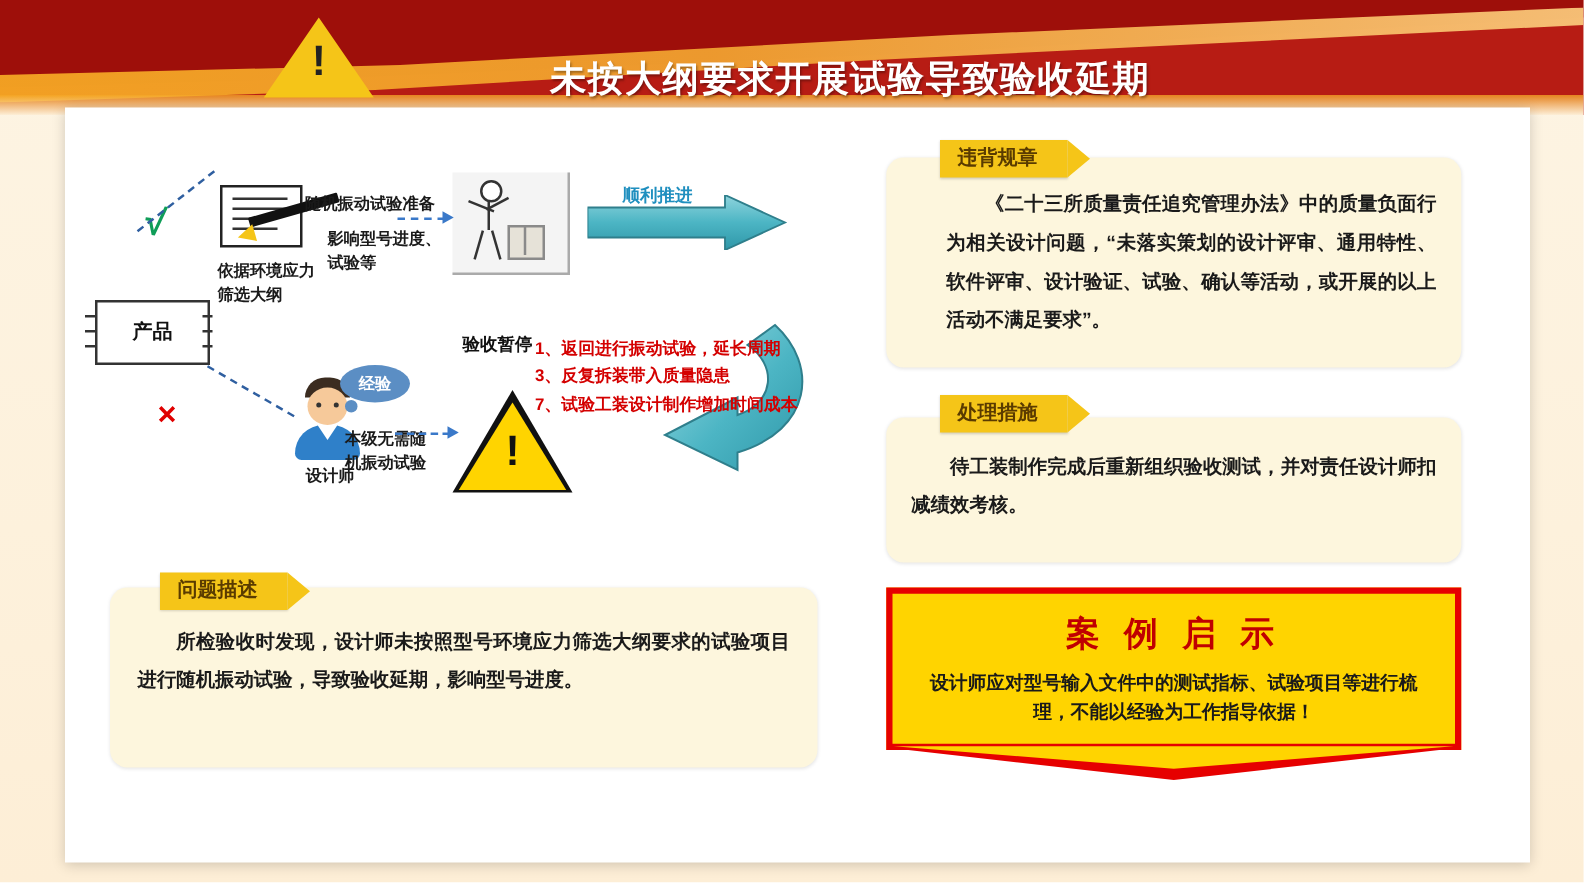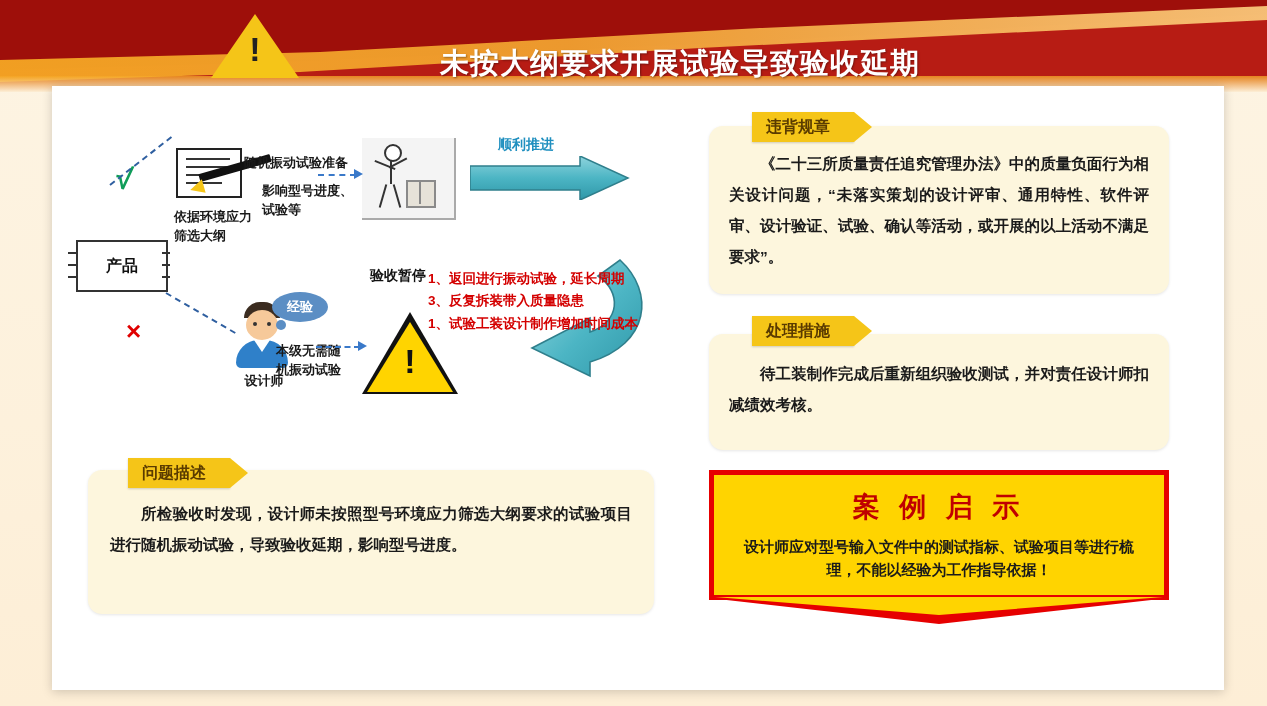--- a/index.html
+++ b/index.html
@@ -132,21 +132,21 @@
     margin: 0;
     color: #1a1a1a;
     font-size: 15.5px;
     line-height: 2.0;
     text-align: justify;
     font-weight: bold;
   }
   .panel .indent { text-indent: 2em; }
 
   #panel-violation { left: 709px; top: 126px; width: 460px; height: 168px; }
-  #panel-violation .body { padding: 22px 20px 0 20px; }
+  #panel-violation .body { padding: 22px 20px 0 20px; margin-left: 28px; }
   #tag-violation { left: 752px; top: 112px; }
 
   #panel-measures { left: 709px; top: 334px; width: 460px; height: 116px; }
   #panel-measures .body { padding: 24px 20px 0 20px; }
   #tag-measures { left: 752px; top: 316px; }
 
   #panel-problem { left: 88px; top: 470px; width: 566px; height: 144px; }
   #panel-problem .body { padding: 28px 22px 0 22px; }
   #tag-problem { left: 128px; top: 458px; }
 
@@ -524,21 +524,21 @@
       <div class="l2"></div>
     </div>
     <div class="parcel"></div>
 
     <div class="dash" style="left:248px; top:54px; width:38px;"></div>
     <div class="dash-head" style="left:284px; top:49px;"></div>
 
     <div class="dash" style="left:246px; top:226px; width:44px;"></div>
     <div class="dash-head" style="left:288px; top:221px;"></div>
 
-    <div class="lbl-green" style="left:428px; top:16px;">顺利推进</div>
+    <div class="lbl-green" style="left:428px; top:28px;">顺利推进</div>
     <svg class="arrow-green" viewBox="0 0 160 44">
       <defs>
         <linearGradient id="tealgrad" x1="0" y1="0" x2="0" y2="1">
           <stop offset="0%" stop-color="#8fd4dd"></stop>
           <stop offset="50%" stop-color="#4cb5c4"></stop>
           <stop offset="100%" stop-color="#2f97a8"></stop>
         </linearGradient>
       </defs>
       <polygon points="0,10 110,10 110,0 158,22 110,44 110,34 0,34" fill="url(#tealgrad)" stroke="#2f7f8c" stroke-width="1.5"></polygon>
     </svg>
@@ -557,21 +557,21 @@
     <div class="lbl-accept" style="left:300px; top:147px;">验收暂停</div>
     <div class="warn-tri">
       <div class="t-outer"></div>
       <div class="t-inner"></div>
       <div class="t-bang">!</div>
     </div>
 
     <div class="red-list">
       <div>1、返回进行振动试验，延长周期</div>
       <div>3、反复拆装带入质量隐患</div>
-      <div>1、试验工装设计制作增加时间成本</div>
+      <div>7、试验工装设计制作增加时间成本</div>
     </div>
   </div>
 
   <div class="panel" id="panel-violation">
     <div class="body">
       <p class="indent">《二十三所质量责任追究管理办法》中的质量负面行为相关设计问题，“未落实策划的设计评审、通用特性、软件评审、设计验证、试验、确认等活动，或开展的以上活动不满足要求”。</p>
     </div>
   </div>
   <div class="tag" id="tag-violation">违背规章</div>
 

